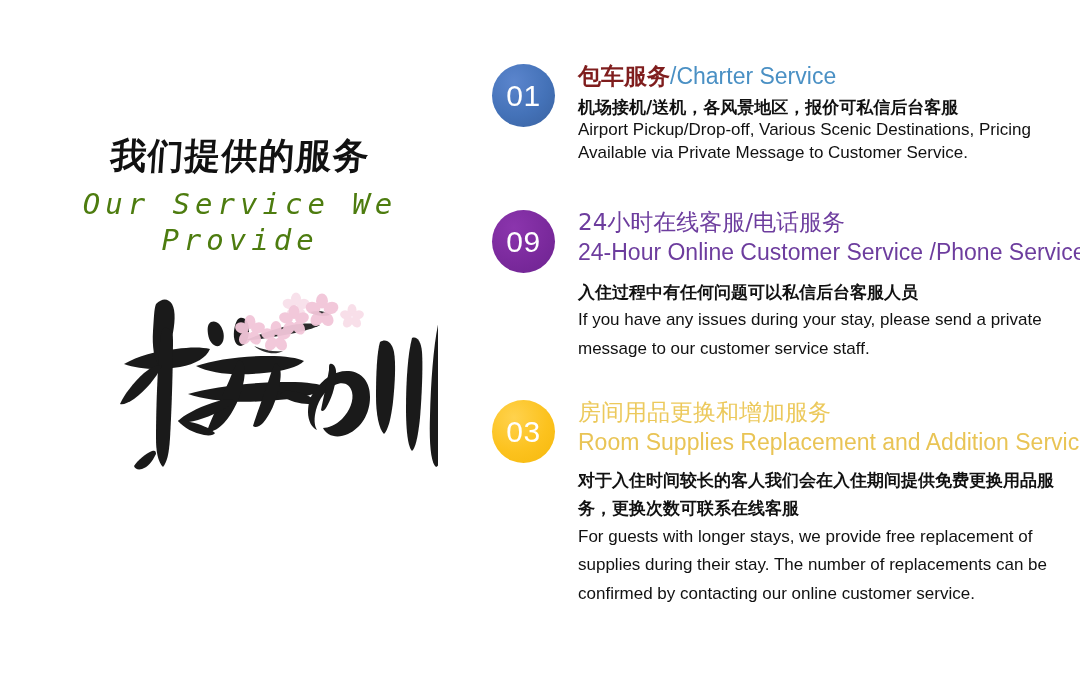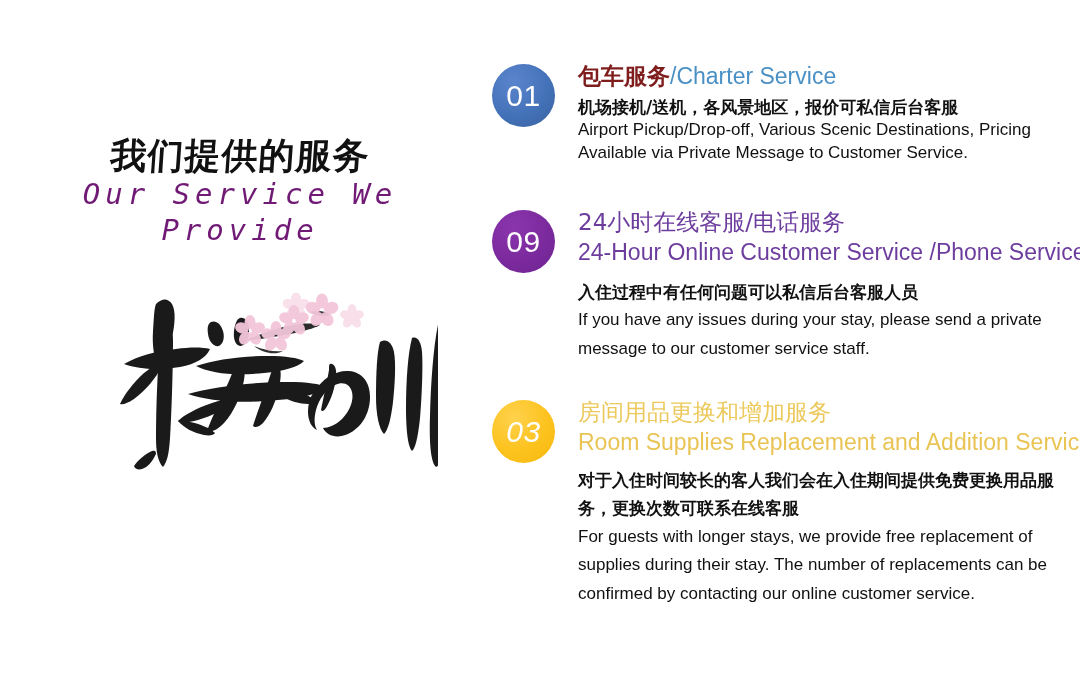--- a/index.html
+++ b/index.html
@@ -49,22 +49,23 @@
     line-height: 1.1;
     transform: skewX(-4deg);
     display: block;
   }
   .brand-title-en {
     font-family: "DejaVu Sans Mono", "Liberation Mono", monospace;
     font-size: 29px;
     font-weight: 400;
     font-style: italic;
     letter-spacing: 5px;
-    color: #701a75;
+    color: #4d7c0f;
     line-height: 1.25;
+    margin-top: 10px;
     display: block;
   }
 
   
   #logo-wrap {
     position: absolute;
     left: 118px;
     top: 268px;
     width: 320px;
     height: 226px;
@@ -115,21 +116,20 @@
     box-sizing: border-box;
   }
   .badge.b1 {
     background: radial-gradient(circle at 35% 28%, #5b85cd 0%, #4472b8 55%, #39619f 100%);
   }
   .badge.b2 {
     background: radial-gradient(circle at 35% 28%, #8b35ad 0%, #7b2a9d 55%, #6d2390 100%);
   }
   .badge.b3 {
     background: radial-gradient(circle at 35% 28%, #ffd24d 0%, #fcc21e 55%, #f5b80c 100%);
-    font-style: italic;
   }
 
   .item-body {
     position: absolute;
     left: 86px;
     top: 0;
     width: 620px;
   }
 
   .heading {

